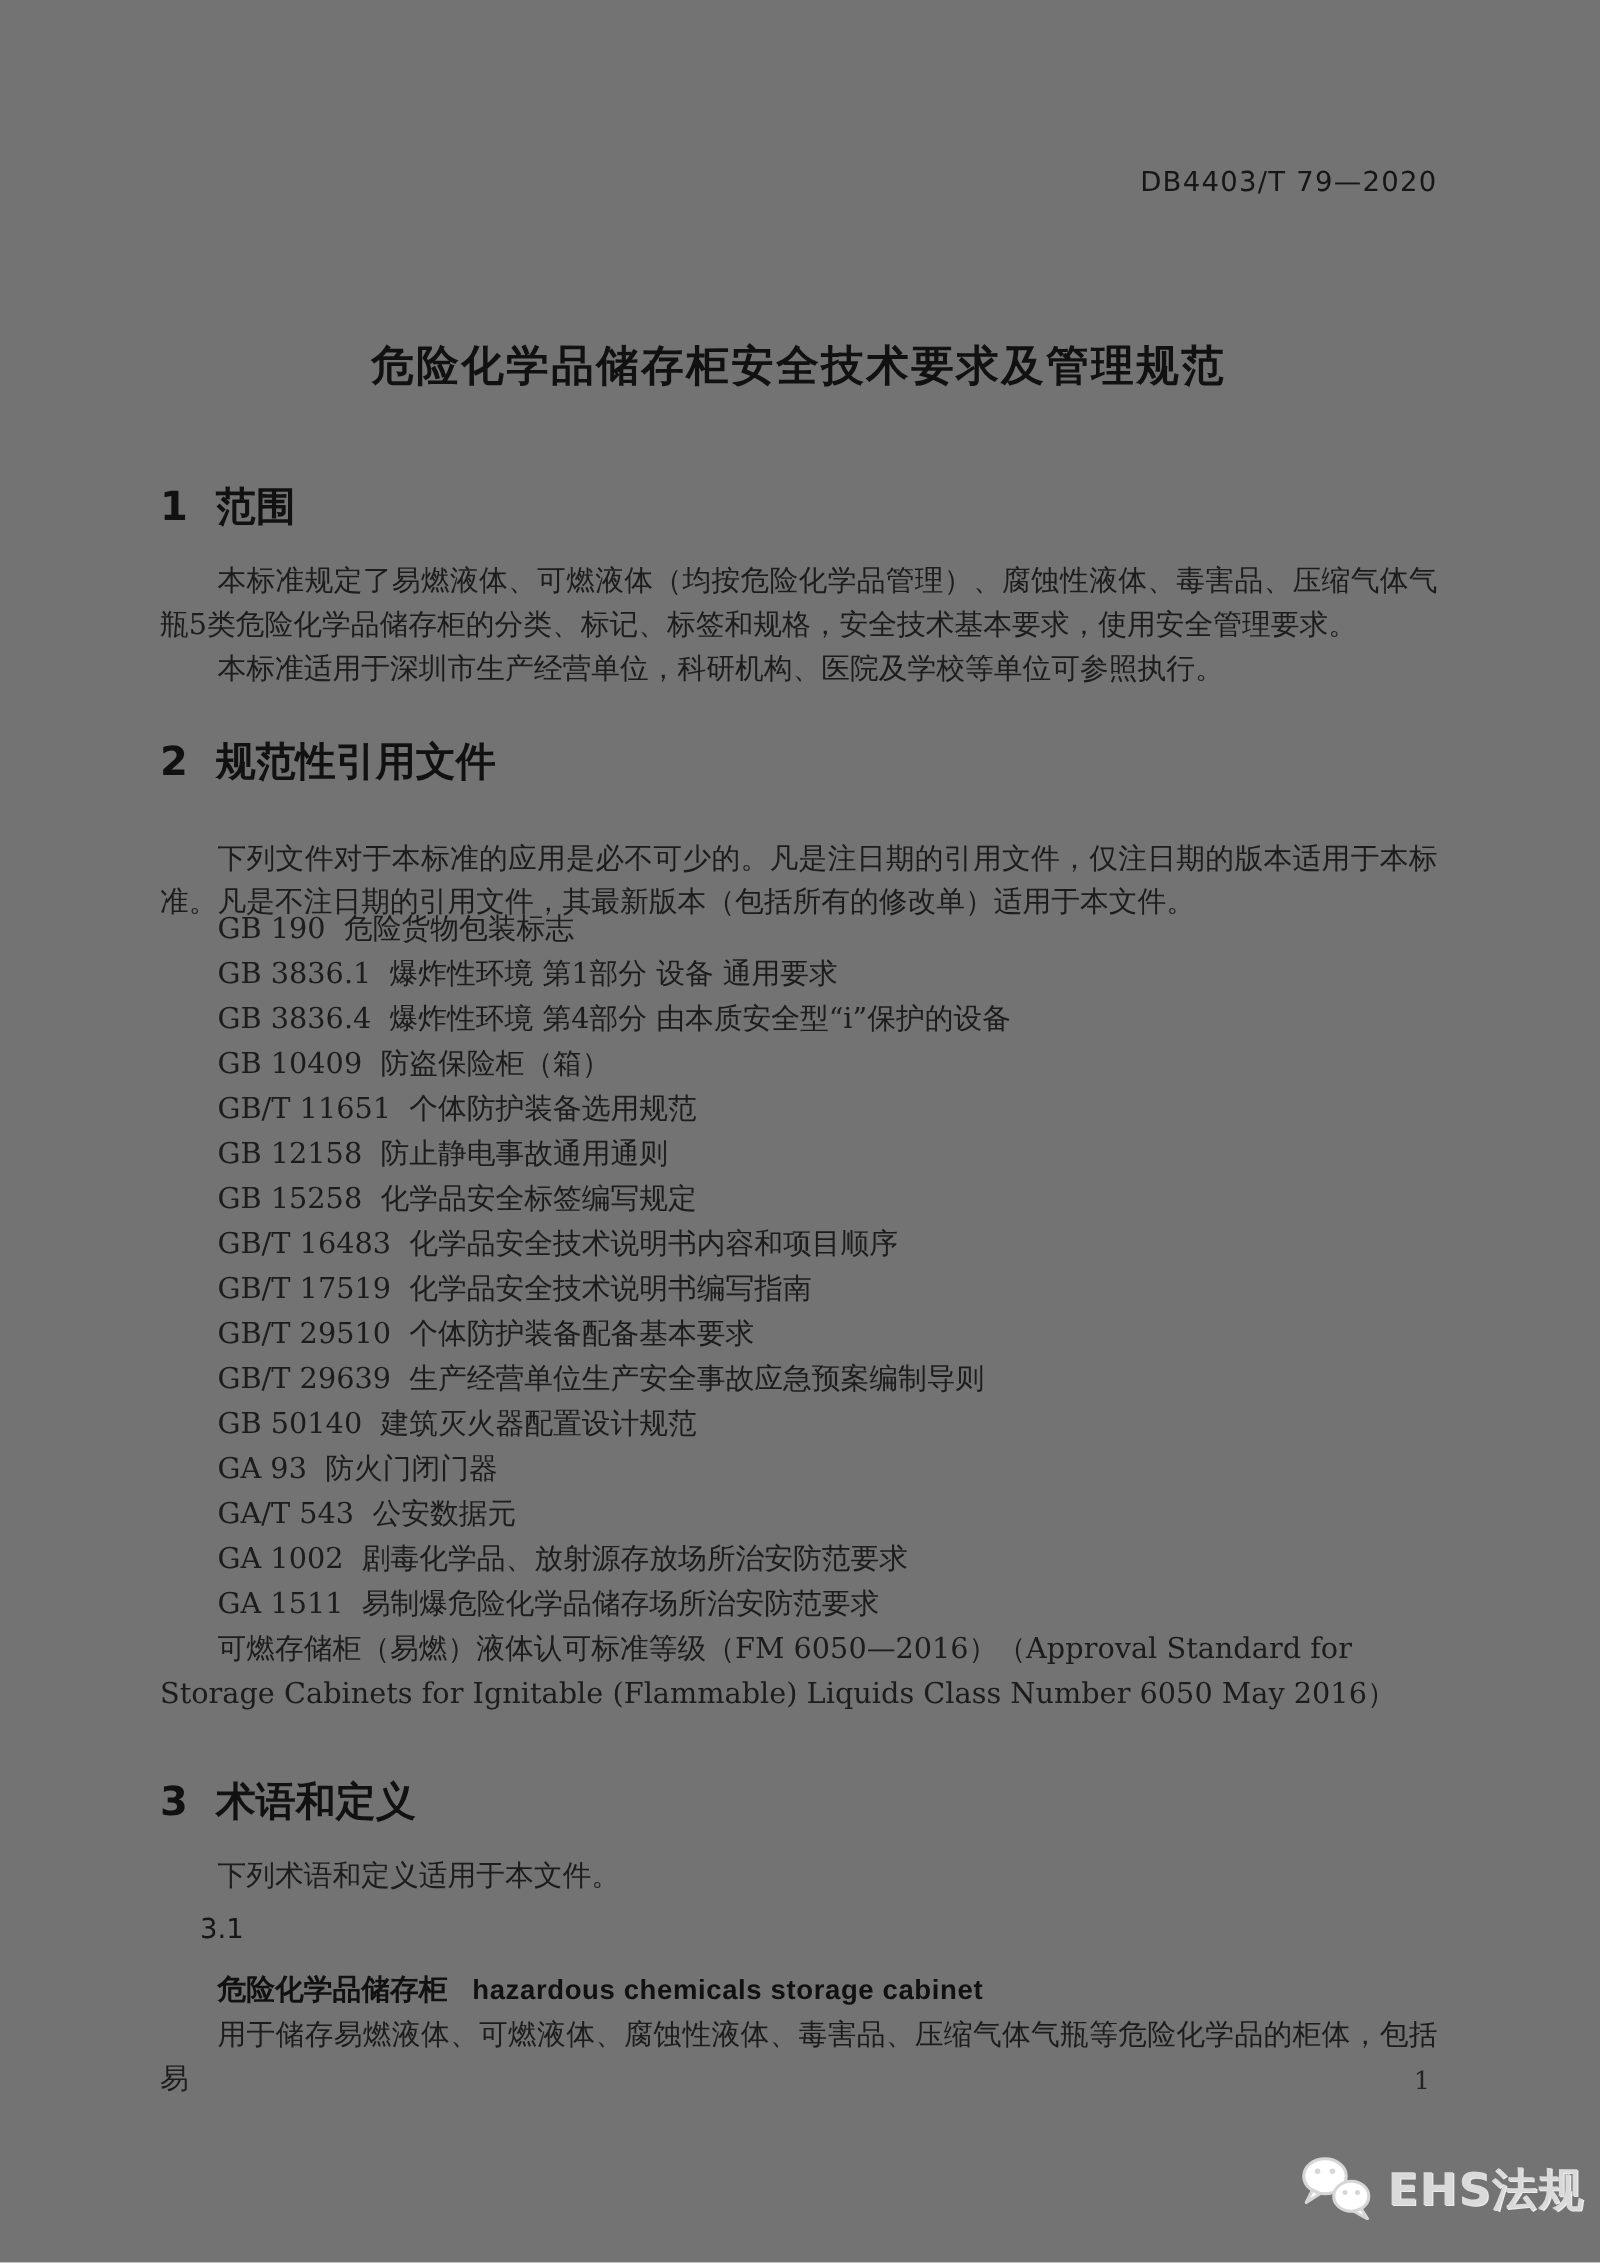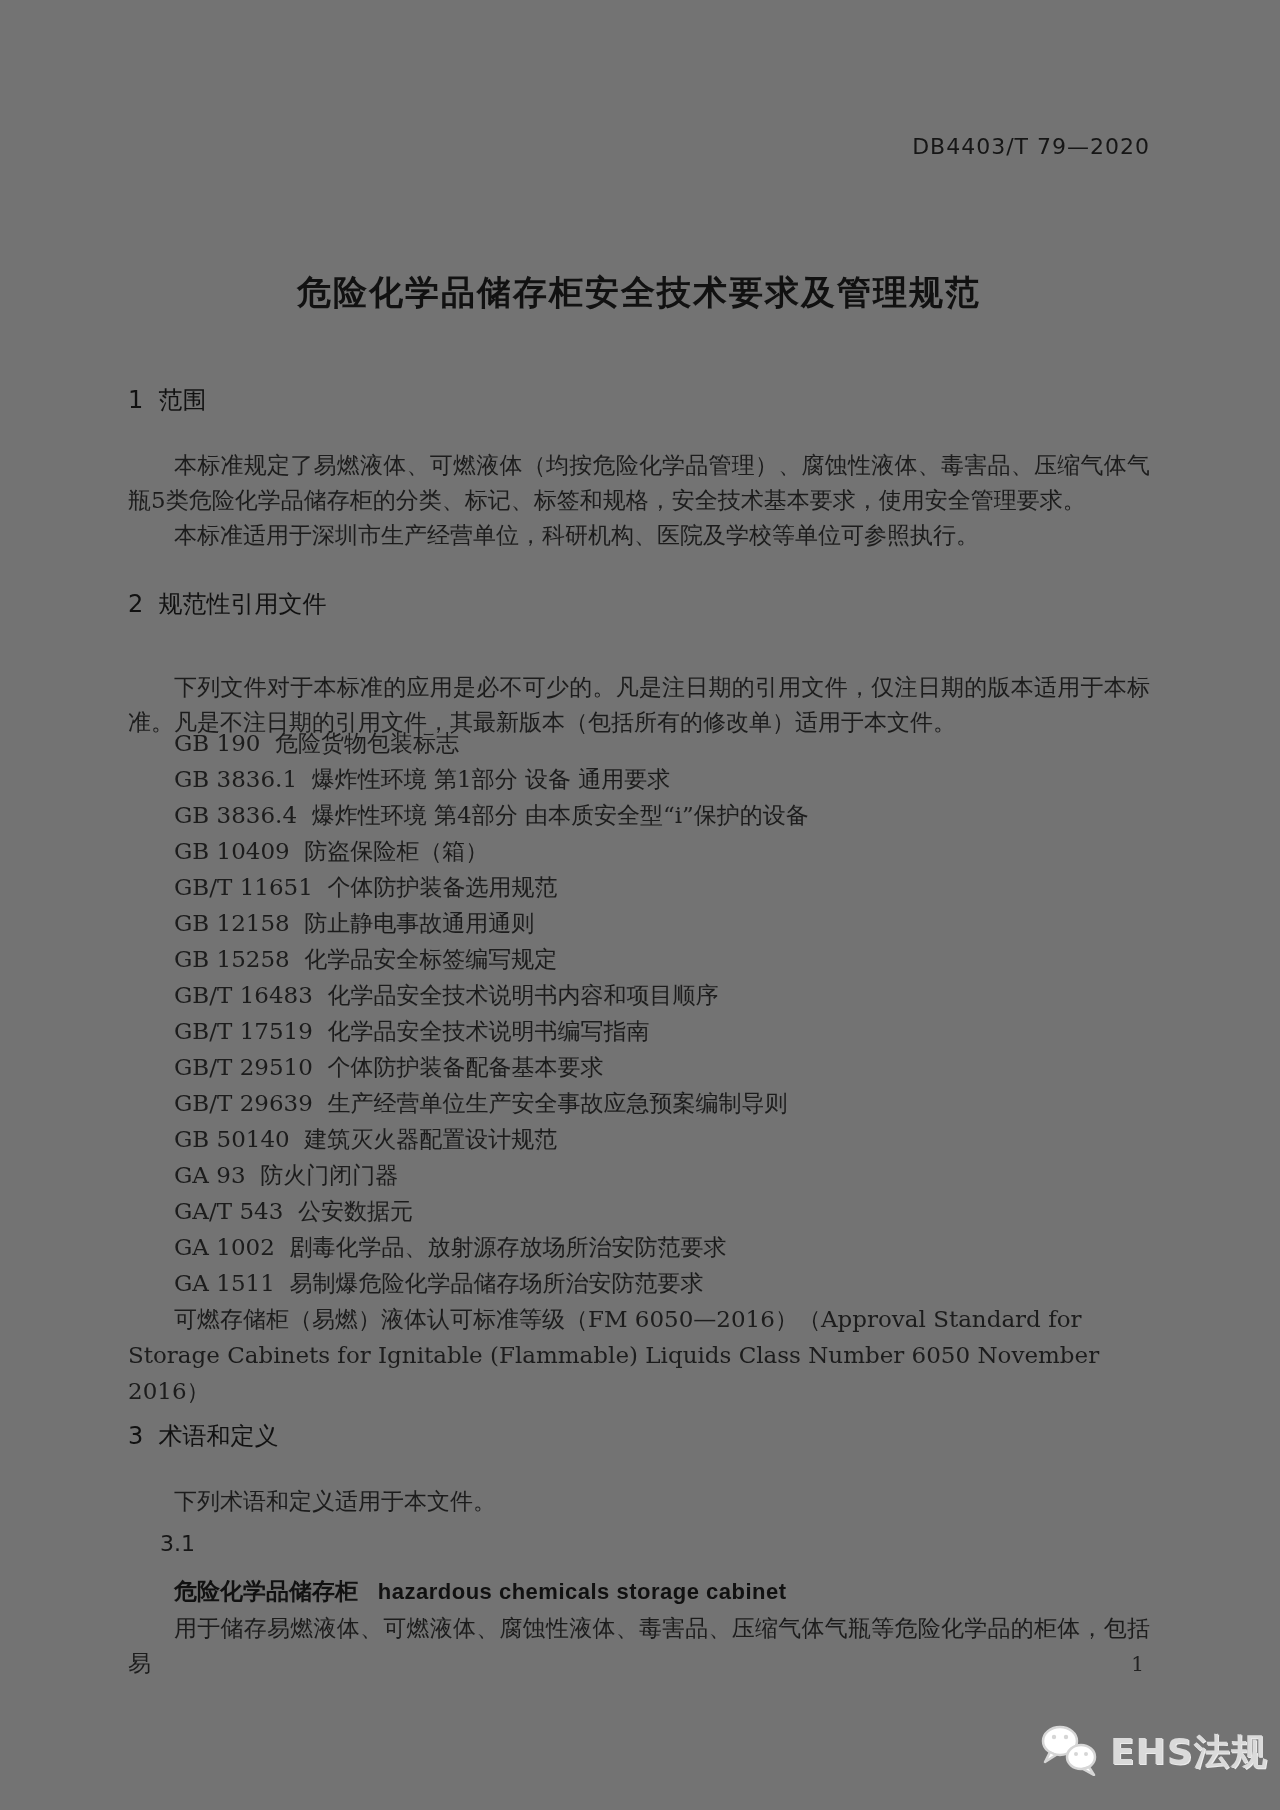--- a/index.html
+++ b/index.html
@@ -17,21 +17,21 @@
     font-family:"DejaVu Sans","Liberation Sans",sans-serif;
     font-size:22px;letter-spacing:1px;color:#161616;
   }
   .doc-title{
     top:236px;text-align:center;
     font-family:"DejaVu Sans","Liberation Sans",sans-serif;
     font-weight:bold;font-size:34px;letter-spacing:2px;color:#111;margin-top:34px;
   }
   .sec-h{
     font-family:"DejaVu Sans","Liberation Sans",sans-serif;
-    font-weight:normal;font-size:24px;color:#111;
+    font-weight:bold;font-size:32px;color:#111;
     margin:0;white-space:pre-wrap;
   }
   .body-p{
     font-size:23px;line-height:35px;margin:0;
     text-indent:2em;text-align:justify;color:#1c1c1c;
   }
   .refs p{
     font-size:23px;line-height:36px;margin:0;
     text-indent:2em;white-space:pre-wrap;color:#1c1c1c;
   }
@@ -99,21 +99,21 @@
     <p>GB 15258  化学品安全标签编写规定</p>
     <p>GB/T 16483  化学品安全技术说明书内容和项目顺序</p>
     <p>GB/T 17519  化学品安全技术说明书编写指南</p>
     <p>GB/T 29510  个体防护装备配备基本要求</p>
     <p>GB/T 29639  生产经营单位生产安全事故应急预案编制导则</p>
     <p>GB 50140  建筑灭火器配置设计规范</p>
     <p>GA 93  防火门闭门器</p>
     <p>GA/T 543  公安数据元</p>
     <p>GA 1002  剧毒化学品、放射源存放场所治安防范要求</p>
     <p>GA 1511  易制爆危险化学品储存场所治安防范要求</p>
-    <p>可燃存储柜（易燃）液体认可标准等级（FM 6050—2016）（Approval Standard for Storage Cabinets for Ignitable (Flammable) Liquids Class Number 6050 November 2016）</p>
+    <p>可燃存储柜（易燃）液体认可标准等级（FM 6050—2016）（Approval Standard for Storage Cabinets for Ignitable (Flammable) Liquids Class Number 6050 May 2016）</p>
   </div>
 
   <h2 class="content-abs sec-h pos-sec3h">3  术语和定义</h2>
 
   <p class="content-abs body-p pos-s3intro">下列术语和定义适用于本文件。</p>
 
   <div class="content-abs clause-num pos-clause">3.1</div>
 
   <p class="content-abs term-line pos-term">
     <span>危险化学品储存柜</span><span class="term-en">hazardous chemicals storage cabinet</span>

